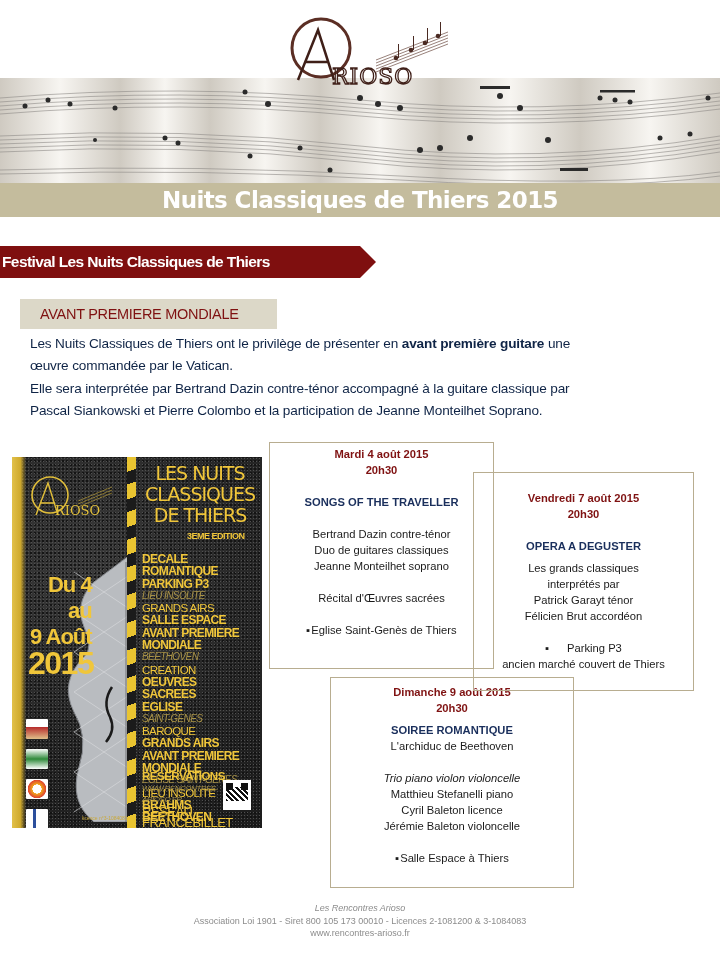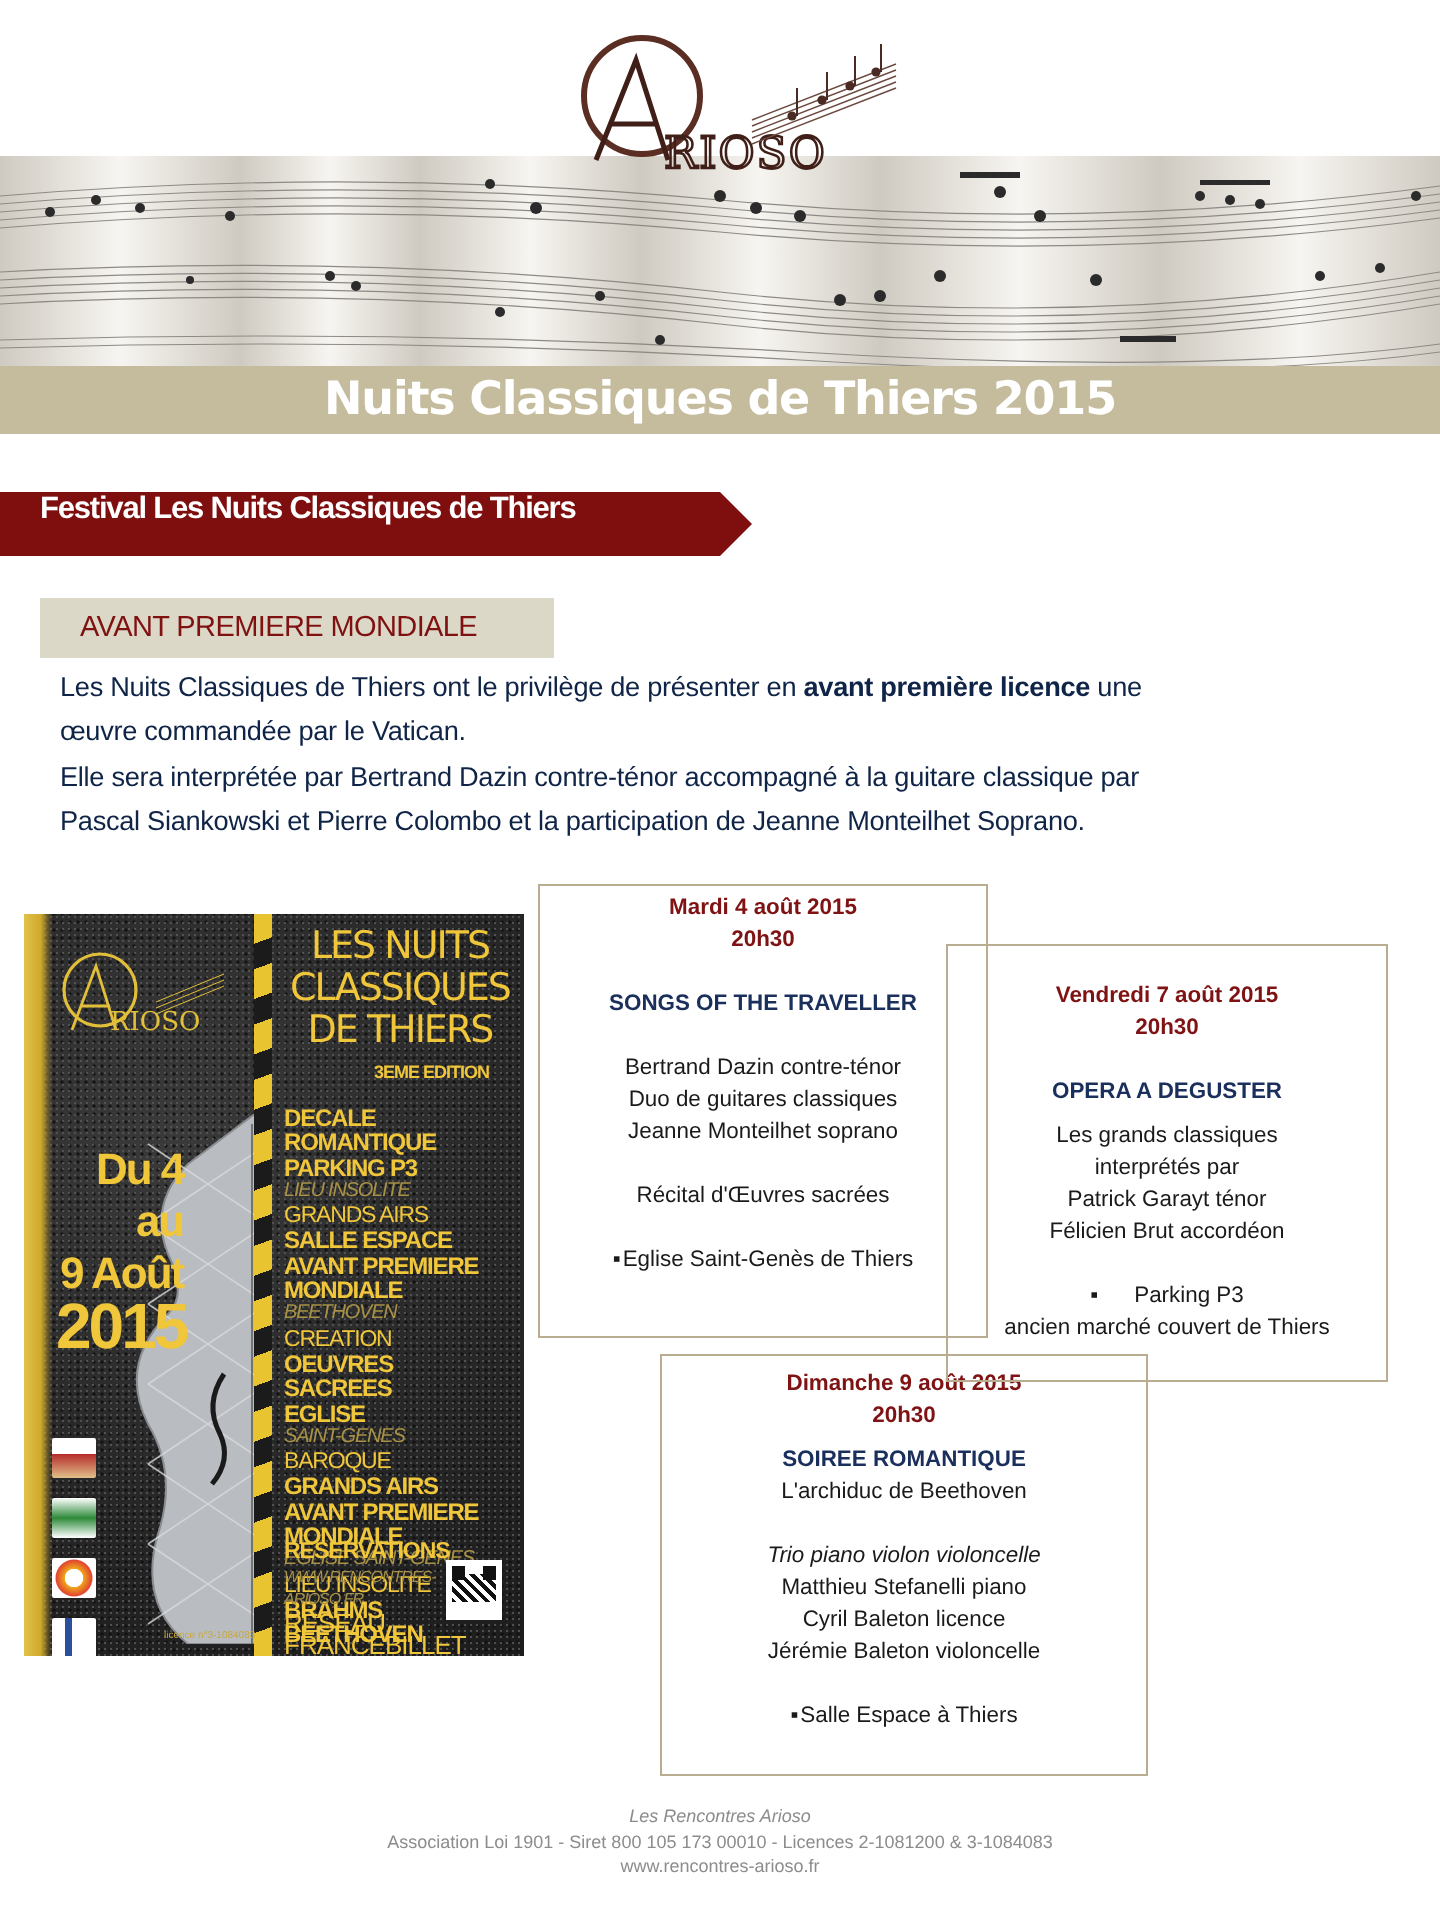--- a/index.html
+++ b/index.html
@@ -25,21 +25,21 @@
   .title-bar span {
     color: #ffffff; font-family: "DejaVu Sans", sans-serif; font-weight: bold;
     font-size: 23px; letter-spacing: -0.6px;
   }
 
   
   .ribbon {
     position: absolute; left: 0; top: 246px; width: 376px; height: 32px;
     background: #7f0f0f;
     clip-path: polygon(0 0, 360px 0, 376px 50%, 360px 100%, 0 100%);
-    display: flex; padding-left: 20px;
+    display: flex; align-items: center; padding-left: 2px;
   }
   .ribbon span { color: #ffffff; font-weight: bold; font-size: 15.5px; letter-spacing: -0.6px; font-family: "Liberation Sans", sans-serif; }
 
   
   .subhead {
     position: absolute; left: 20px; top: 299px; width: 257px; height: 30px;
     background: #dcd8c8; display: flex; align-items: center; padding-left: 20px;
   }
   .subhead span { color: #7f1111; font-size: 14.5px; font-family: "Liberation Sans", sans-serif; letter-spacing: -0.3px; }
 
@@ -228,21 +228,21 @@
 
 <div class="ribbon">
   <span>Festival Les Nuits  Classiques  de Thiers</span>
 </div>
 
 <div class="subhead">
   <span>AVANT PREMIERE MONDIALE</span>
 </div>
 
 <div class="intro">
-  <div><span>Les Nuits Classiques de Thiers ont le privilège de présenter en </span><b>avant première licence</b><span> une</span></div>
+  <div><span>Les Nuits Classiques de Thiers ont le privilège de présenter en </span><b>avant première guitare</b><span> une</span></div>
   <div>œuvre commandée par le Vatican.</div>
   <div>Elle sera interprétée par Bertrand Dazin contre-ténor accompagné à la guitare classique par</div>
   <div>Pascal Siankowski et Pierre Colombo et la participation de Jeanne Monteilhet Soprano.</div>
 </div>
 
 <div class="poster">
   <div class="grain"></div>
   <div class="yellow-edge"></div>
   <svg class="violin" viewBox="0 0 80 270">
     <path d="M70 0 L70 270 L30 270 Q5 250 15 215 Q25 185 10 160 Q-5 130 20 105 Q30 95 20 75 Q10 50 30 30 Q50 15 70 0 Z" fill="#b9bcc0" stroke="#8a8d92" stroke-width="1"></path>

